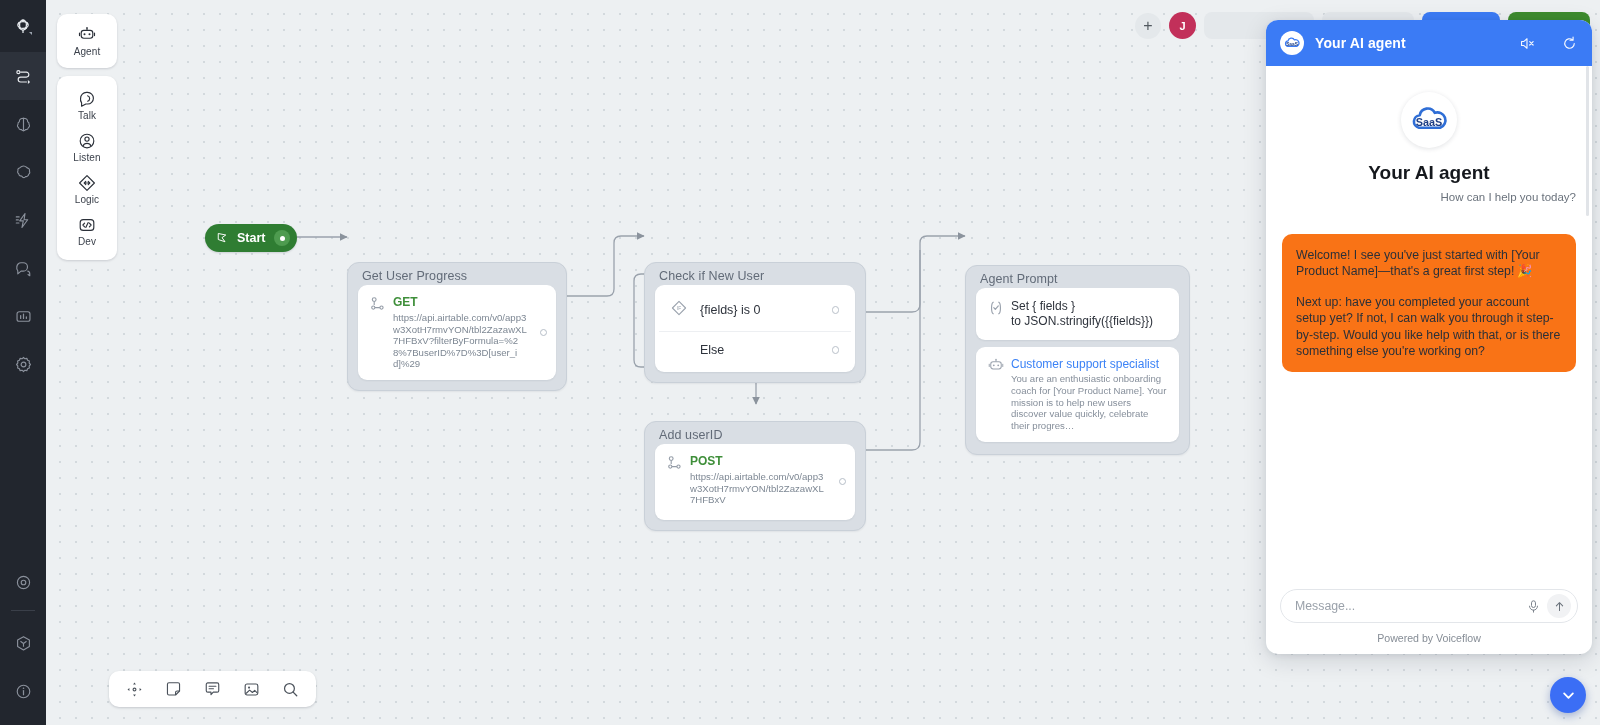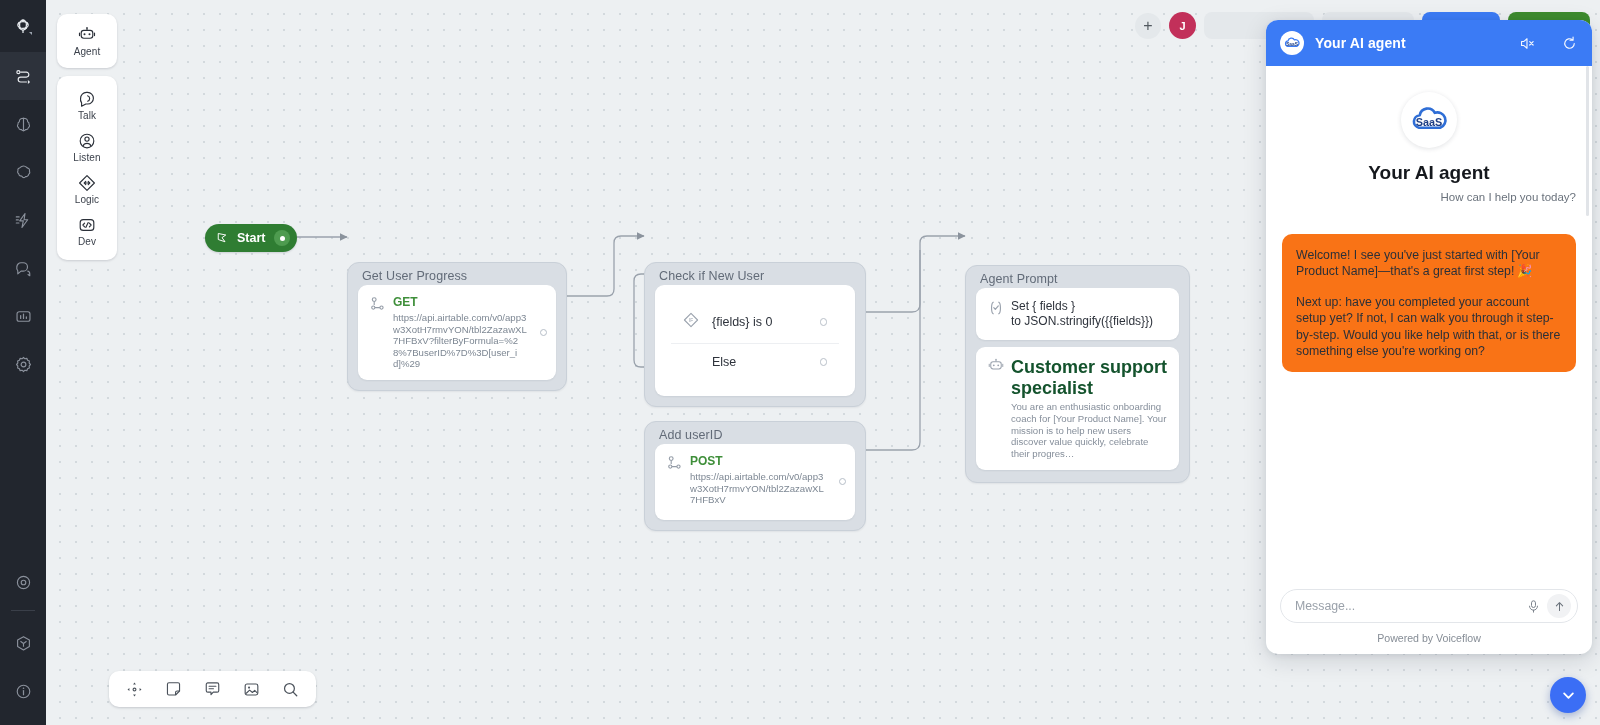--- a/index.html
+++ b/index.html
@@ -84,21 +84,21 @@
 
   
   .cond {
     display:flex; align-items:center; gap:13px; padding:11px 12px; position:relative;
   }
   .cond + .cond { border-top:1px solid #edeff2; }
   .cond .ctext { font-size:12.5px; color:#2e333c; }
   .cond .cport { position:absolute; right:12px; width:7.5px; height:7.5px; border-radius:50%; border:1.2px solid #b9c0c9; background:#fff;}
 
   .setline { font-size:12px; color:#2e333c; line-height:15px; }
-  .agent-name { font-size:18px; font-weight:bold; color:#14532d; }
+  .agent-name { font-size:12px; font-weight:normal; color:#3b82f6; }
   .agent-desc { font-size:9.6px; color:#868f9b; line-height:11.8px; margin-top:2px; max-width:165px; }
 
   
   .startpill {
     position:absolute; display:flex; align-items:center; gap:9px;
     background:#2f7d32; color:#fff; border-radius:17px; height:28px; padding:0 7px 0 11px;
     box-shadow:0 1px 2px rgba(16,24,40,.14);
   }
   .startpill .slbl { font-size:12.5px; font-weight:bold; }
   .startpill .sdot {
@@ -241,21 +241,21 @@
           <div class="meth">GET</div>
           <div class="url">https://api.airtable.com/v0/app3w3XotH7rmvYON/tbl2ZazawXL7HFBxV?filterByFormula=%28%7BuserID%7D%3D[user_id]%29</div>
         </div>
       </div>
       <span class="port" style="top:50%; margin-top:-3.5px;"></span>
     </div>
   </div>
 
   <div class="node" style="left:598px; top:262px; width:222px; padding-bottom:10px;">
     <div class="title">Check if New User</div>
-    <div class="card" style="padding:16px;">
+    <div class="card" style="padding:4px;">
       <div class="cond">
         <span class="ico" style="margin-top:0;">
           <svg width="16" height="16" viewBox="0 0 18 18">
             <path d="M9 1.6 L16.4 9 L9 16.4 L1.6 9 Z" fill="none" stroke="#9aa2ad" stroke-width="1.2" stroke-linejoin="round"></path>
             <text x="9" y="11.4" font-size="5.4" fill="#9aa2ad" text-anchor="middle" font-family="Liberation Sans, sans-serif">IF</text>
           </svg>
         </span>
         <span class="ctext">{fields} is 0</span>
         <span class="cport"></span>
       </div>

